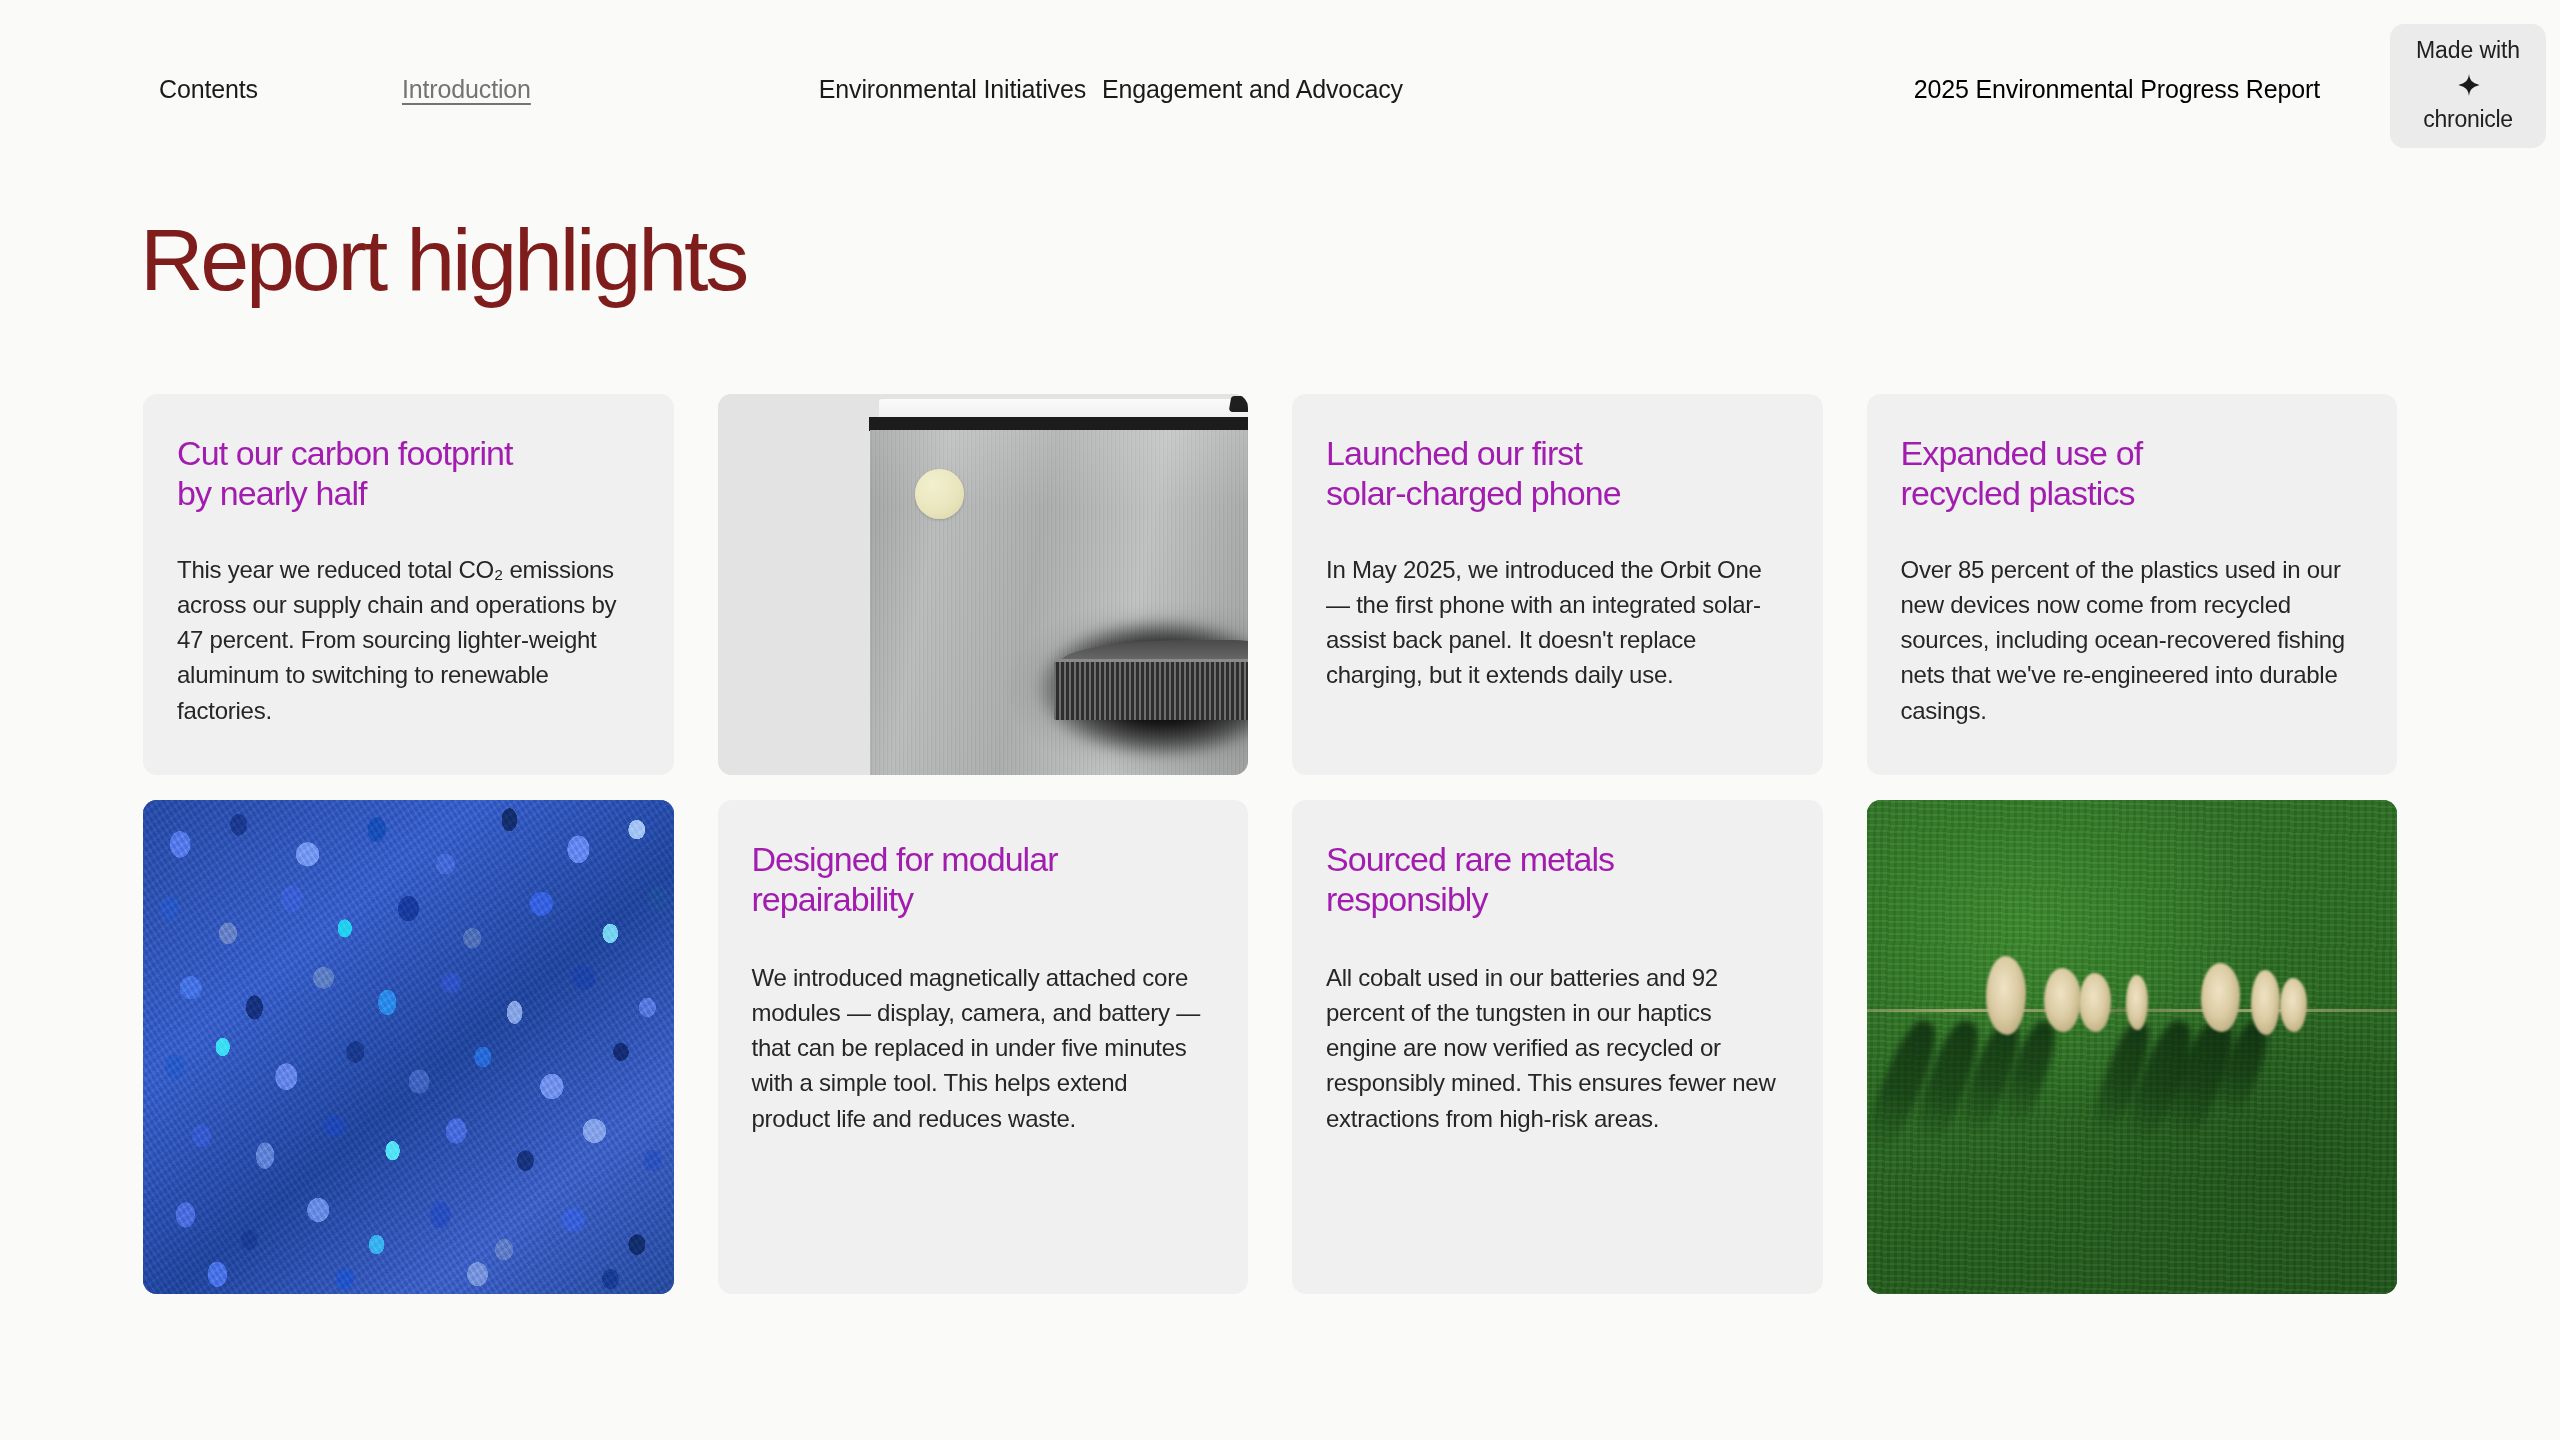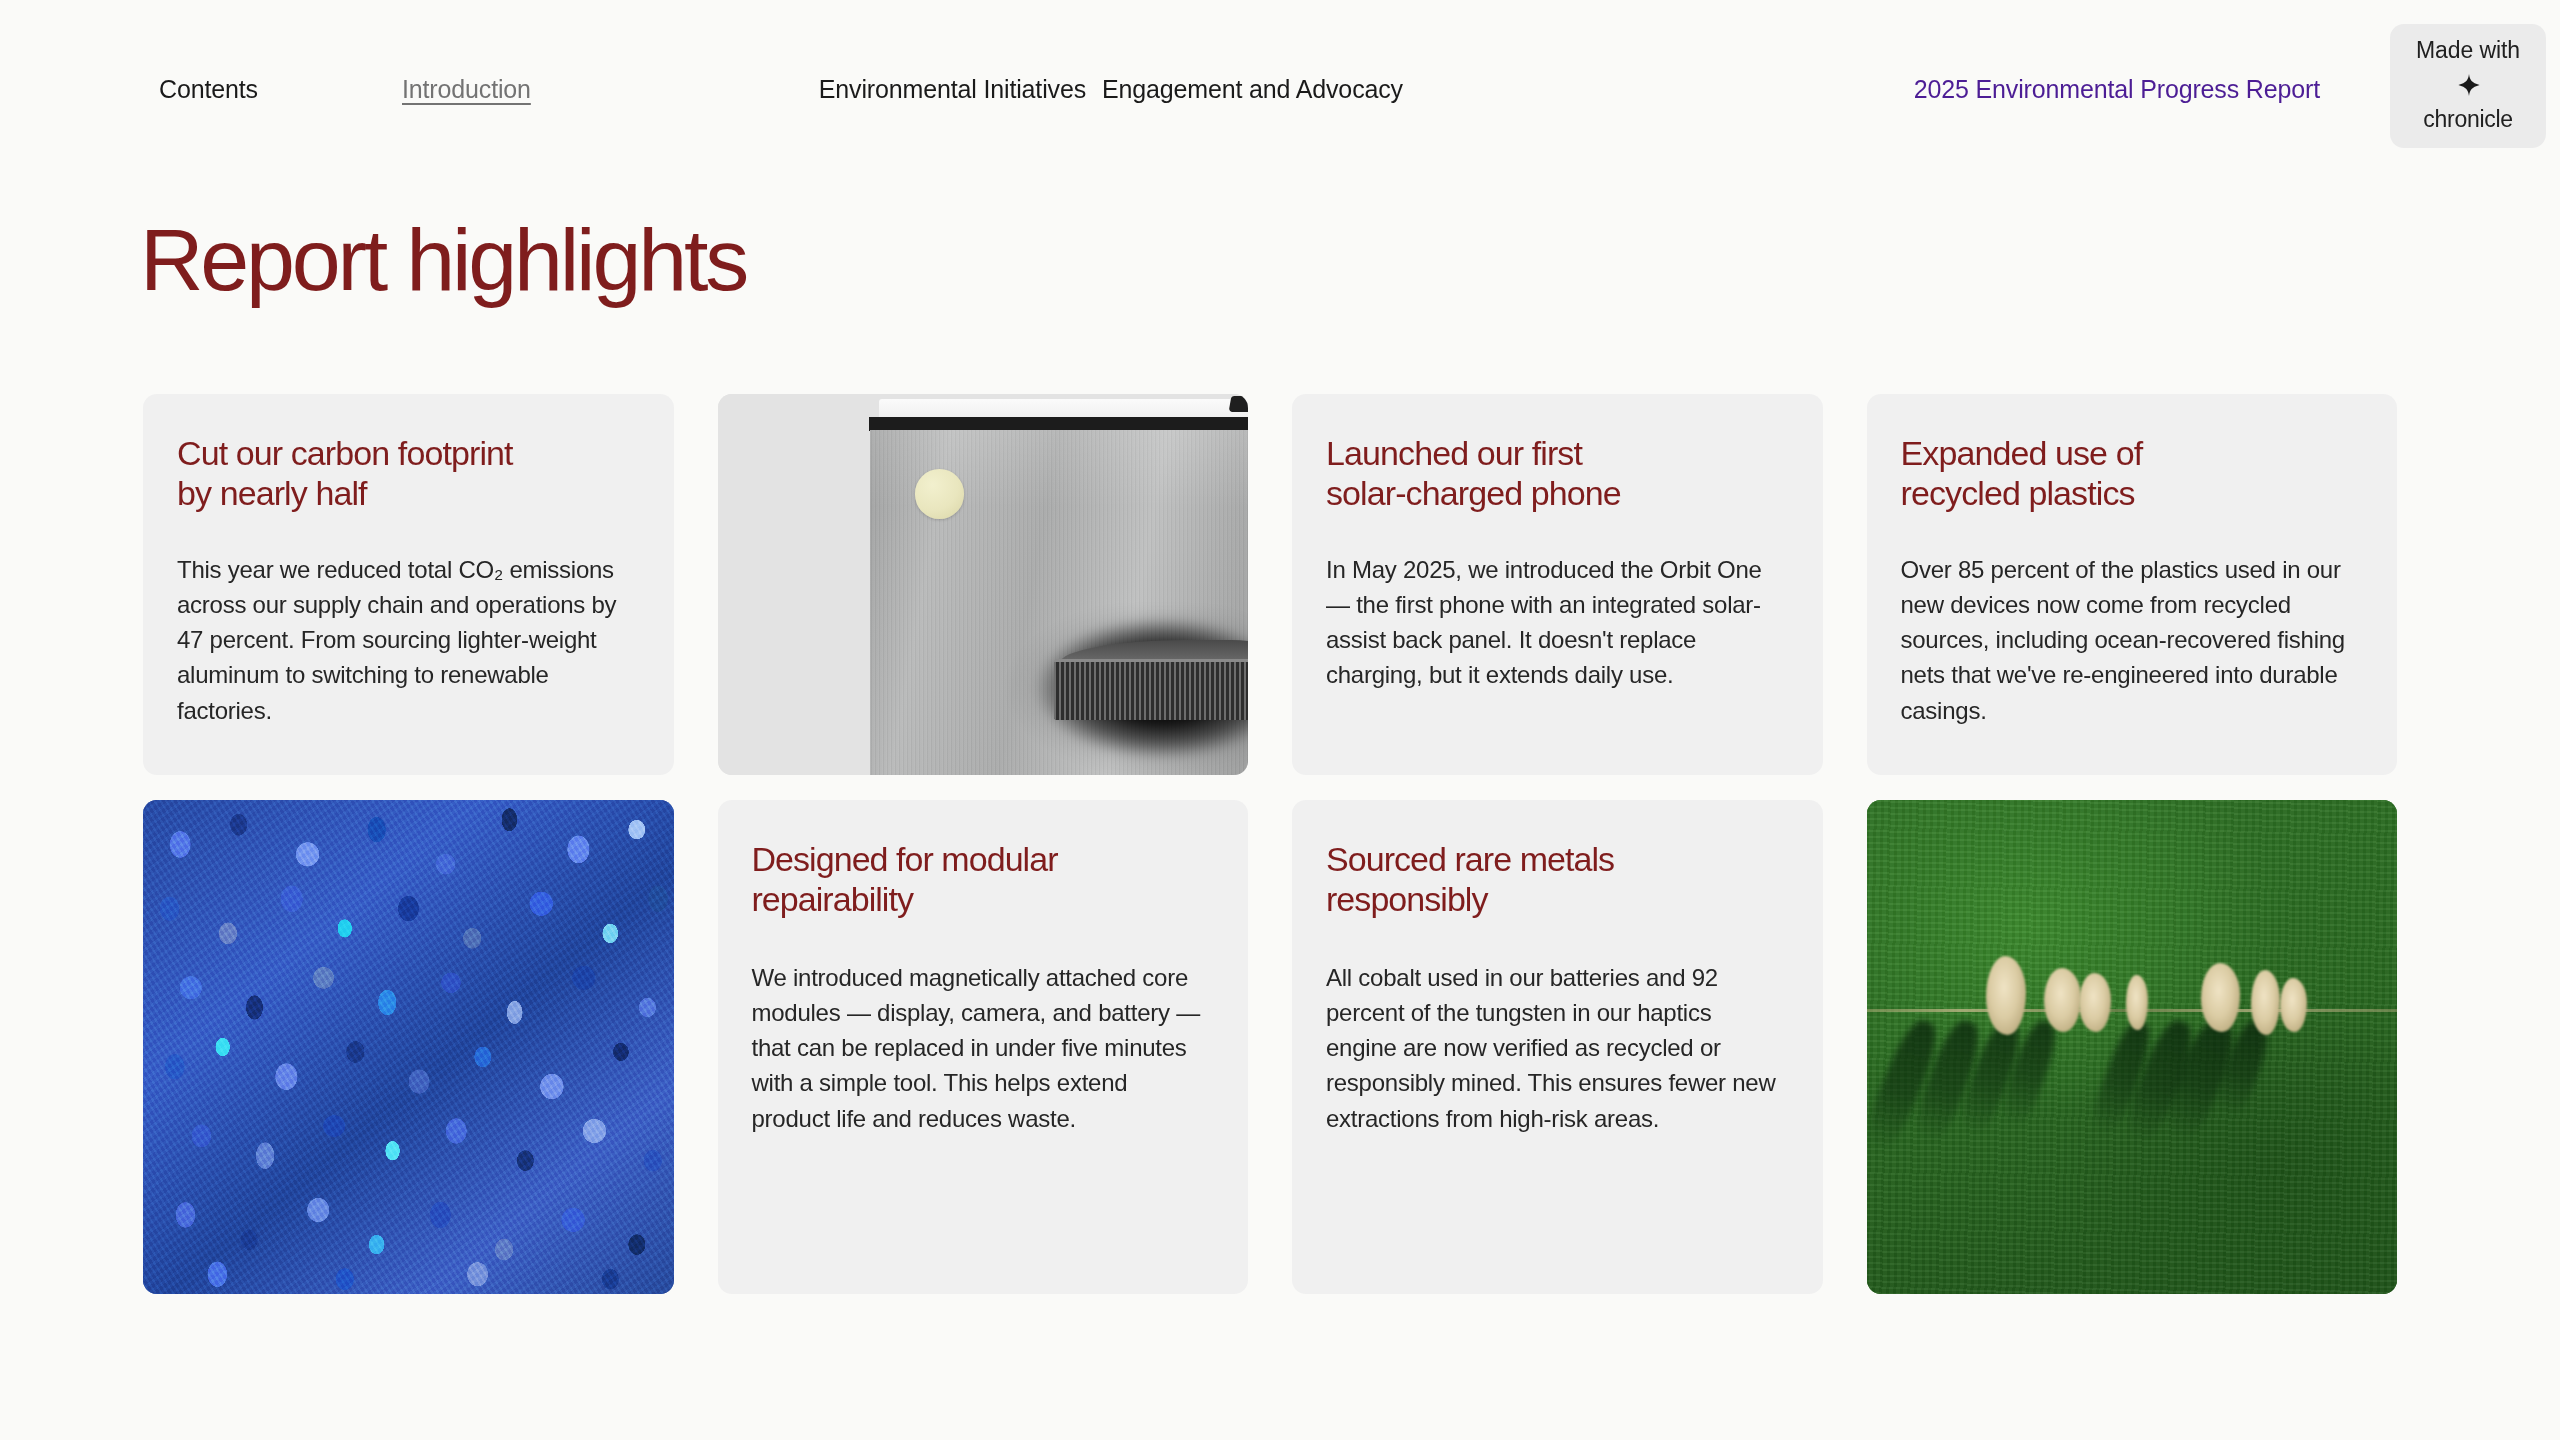--- a/index.html
+++ b/index.html
@@ -73,21 +73,21 @@
   }
   .nav-right {
     position: absolute;
     right: 145px;
     top: 75px;
     display: flex;
     align-items: baseline;
   }
   .doc-title {
     font-size: 25px;
-    color: #4c1d95;
+    color: #000000;
     letter-spacing: -0.15px;
     white-space: nowrap;
   }
   .page-number {
     font-size: 25px;
     color: #1A1A1A;
     margin-left: 75px;
     width: 20px;
     text-align: right;
   }
@@ -122,21 +122,21 @@
     overflow: hidden;
     position: relative;
   }
   .card.text-card {
     background: #F0F0F0;
     padding: 40px 36px 34px 34px;
   }
   .card-title {
     font-size: 34px;
     font-weight: 400;
-    color: #7f1d1d;
+    color: #a21caf;
     letter-spacing: -0.9px;
     line-height: 1.17;
     white-space: pre-line;
   }
   .card-body {
     margin-top: 38px;
     font-size: 24px;
     font-weight: 400;
     color: #262626;
     letter-spacing: -0.25px;

